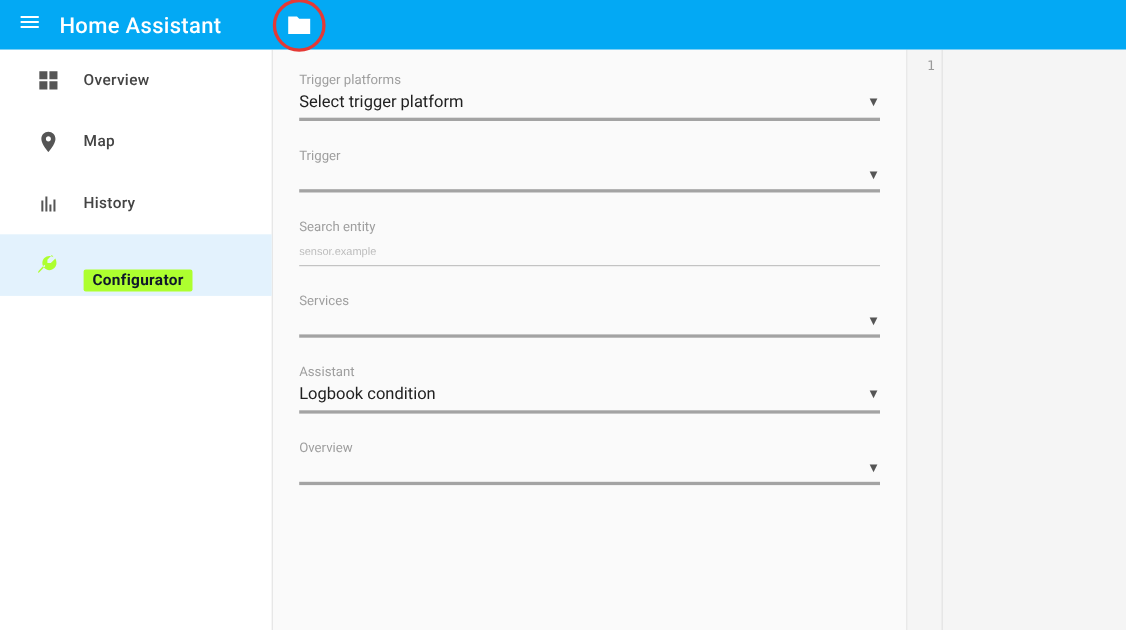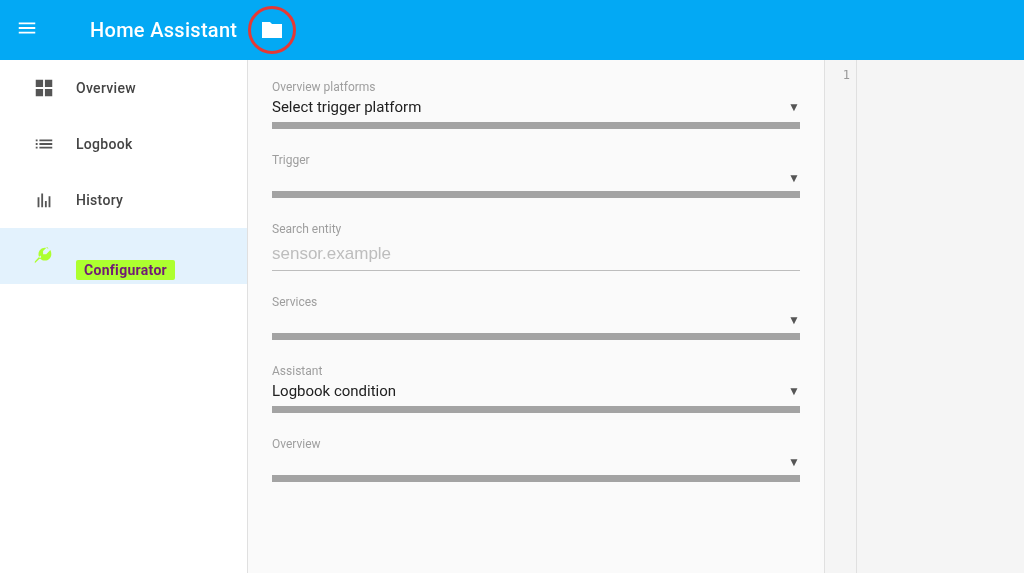--- a/index.html
+++ b/index.html
@@ -1,28 +1,27 @@
 <!DOCTYPE html>
 <html><head>
   <meta charset="utf-8">
   <style>
     * { box-sizing: border-box; margin: 0; padding: 0; }
     body { font-family: Roboto, Arial, sans-serif; display: flex; flex-direction: column; height: 573px; width: 1024px; overflow: hidden; background: #f5f5f5; }
 
     
     .header {
-      height: 60px;
+      height: 45px;
       background: #03a9f4;
       display: flex;
       align-items: center;
       padding: 0 16px;
       flex-shrink: 0;
       position: relative;
       z-index: 10;
-      gap: 36px;
     }
     .header-menu-icon {
       color: white;
       font-size: 20px;
       margin-right: 16px;
       cursor: pointer;
     }
     .header-title {
       color: white;
       font-size: 20px;
@@ -129,21 +128,21 @@
     }
     .form-label {
       font-size: 12px;
       color: #9e9e9e;
       margin-bottom: 4px;
       display: block;
     }
     .form-select-row {
       display: flex;
       align-items: center;
-      border-bottom: 7px solid #a3a3a3;
+      border-bottom: 3px solid #a3a3a3;
       padding-bottom: 6px;
       justify-content: space-between;
     }
     .form-select-value {
       font-size: 15px;
       color: #212121;
       font-weight: 400;
     }
     .form-select-empty {
       font-size: 15px;
@@ -153,21 +152,21 @@
     .dropdown-arrow {
       color: #555;
       font-size: 12px;
       margin-left: 8px;
     }
     .form-input {
       width: 100%;
       border: none;
       border-bottom: 1px solid #bdbdbd;
       background: transparent;
-      font-size: 17px;
+      font-size: 10px;
       color: #b91c1c;
       padding: 4px 0 6px 0;
       outline: none;
     }
     .form-input::placeholder { color: #bdbdbd; }
 
     
     .code-panel {
       width: 200px;
       background: #f5f5f5;
@@ -223,56 +222,56 @@
 
     <div class="nav-item">
       <span class="nav-icon">
         <svg class="icon-svg" viewBox="0 0 24 24">
             <path d="M3 3h8v8H3zm0 10h8v8H3zm10-10h8v8h-8zm0 10h8v8h-8z"></path>
           </svg>
       </span>
       <span class="nav-label">Overview</span>
     </div>
 
-
     <div class="nav-item">
       <span class="nav-icon">
         <svg class="icon-svg" viewBox="0 0 24 24">
-            <path d="M3 13h2v-2H3v2zm0 4h2v-2H3v2zm0-8h2V7H3v2zm4 4h14v-2H7v2zm0 4h14v-2H7v2zM7 7v2h14V7H7z"></path>
+            <path d="M12 2C8.13 2 5 5.13 5 9c0 5.25 7 13 7 13s7-7.75 7-13c0-3.87-3.13-7-7-7zm0 9.5c-1.38 0-2.5-1.12-2.5-2.5S10.62 6.5 12 6.5s2.5 1.12 2.5 2.5S13.38 11.5 12 11.5z"></path>
           </svg>
       </span>
-      <span class="nav-label">Logbook</span>
-    </div>
+      <span class="nav-label">Map</span>
+    </div>
+
 
     <div class="nav-item">
       <span class="nav-icon">
         <svg class="icon-svg" viewBox="0 0 24 24">
             <path d="M5 9h2v11H5zm4-4h2v15H9zm4 8h2v7h-2zm4-5h2v12h-2z"></path>
           </svg>
       </span>
       <span class="nav-label">History</span>
     </div>
 
     <div class="nav-item active">
       <span class="nav-icon wrench-icon">
         <svg class="icon-svg" viewBox="0 0 24 24" fill="#adff2f">
             <path d="M15.5 2.1L11 6.6l.02 3.4 3.4.02 4.48-4.5C19.73 6.98 20 8.47 20 10c0 3.87-3.13 7-7 7s-7-3.13-7-7 3.13-7 7-7c1.52 0 2.92.49 4.06 1.3zM2 20l7-7c-.37-.46-.7-.94-.96-1.46L2 18v2z"></path>
           </svg>
       </span>
-      <span class="nav-label highlight-bg" style="color:#701a75; font-weight:700;margin-top:28px;">Configurator</span>
+      <span class="nav-label highlight-bg" style="color:#0f172a; font-weight:700;margin-top:28px;">Configurator</span>
     </div>
 
   </nav>
 
   <div class="content">
 
     <div class="form-panel">
 
       <div class="form-section">
-        <span class="form-label">Overview platforms</span>
+        <span class="form-label">Trigger platforms</span>
         <div class="form-select-row">
           <span class="form-select-value">Select trigger platform</span>
           <span class="dropdown-arrow">▼</span>
         </div>
       </div>
 
       <div class="form-section">
         <span class="form-label">Trigger</span>
         <div class="form-select-row">
           <span class="form-select-empty"></span>

